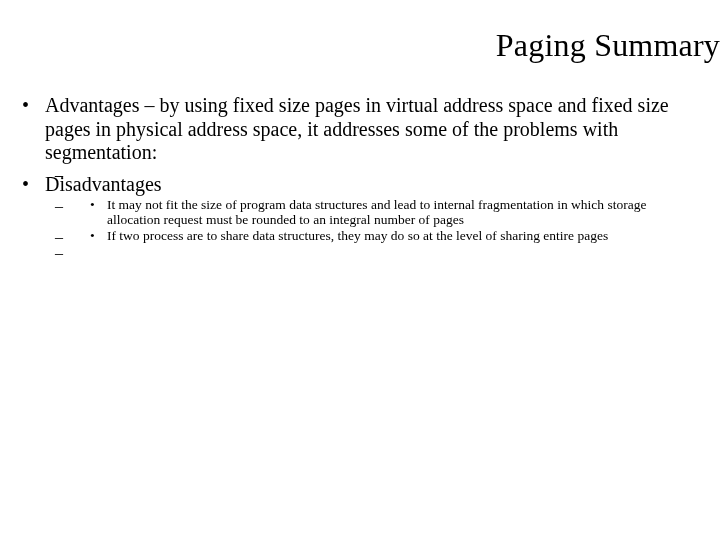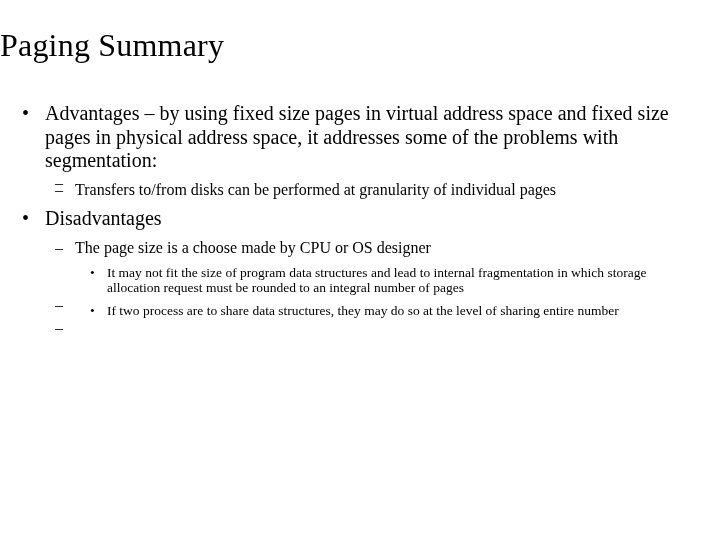--- a/index.html
+++ b/index.html
@@ -20,21 +20,21 @@
     width: 720px;
     height: 540px;
     background: #ffffff;
     box-sizing: border-box;
   }
   .slide-title {
     position: absolute;
     left: 0;
     top: 26px;
     width: 720px;
-    text-align: left;
+    text-align: right;
     font-size: 32px;
     line-height: 38px;
     font-weight: normal;
     letter-spacing: 0.2px;
     color: #000000;
     white-space: nowrap;
   }
   .body-area {
     position: absolute;
     left: 0;
@@ -49,21 +49,20 @@
     box-sizing: border-box;
   }
   .b .mark {
     position: absolute;
     display: block;
     text-align: left;
     color: #000000;
   }
   .b .txt {
     display: block;
-    margin-top: 8px;
   }
 
   
   .lv1 {
     padding-left: 45px;
     padding-right: 18px;
     font-size: 20px;
     line-height: 23.5px;
   }
   .lv1 .mark {
@@ -119,45 +118,43 @@
       <span class="mark">•</span>
       <span class="txt">Advantages – by using fixed size pages in virtual address space and fixed size pages in physical address space, it addresses some of the problems with segmentation:</span>
     </div>
 
     <div class="b lv2 gap-lv2">
       <span class="mark">–</span>
     </div>
 
     <div class="b lv2 gap-lv2">
       <span class="mark">–</span>
-      <span class="txt">Transfers to/from disks can be performed at granularity of individual pages</span>
     </div>
 
     <div class="b lv1 gap-lv1">
       <span class="mark">•</span>
       <span class="txt">Disadvantages</span>
     </div>
 
     <div class="b lv2 gap-lv2">
       <span class="mark">–</span>
-      <span class="txt">The page size is a choose made by CPU or OS designer</span>
     </div>
 
     <div class="b lv3 gap-lv3">
       <span class="mark">•</span>
       <span class="txt">It may not fit the size of program data structures and lead to internal fragmentation in which storage allocation request must be rounded to an integral number of pages</span>
     </div>
 
     <div class="b lv2 gap-lv2">
       <span class="mark">–</span>
     </div>
 
     <div class="b lv3 gap-lv3">
       <span class="mark">•</span>
-      <span class="txt">If two process are to share data structures, they may do so at the level of sharing entire number</span>
+      <span class="txt">If two process are to share data structures, they may do so at the level of sharing entire pages</span>
     </div>
 
     <div class="b lv2 gap-lv2">
       <span class="mark">–</span>
     </div>
 
   </div>
 </div>
 
 </body></html>

